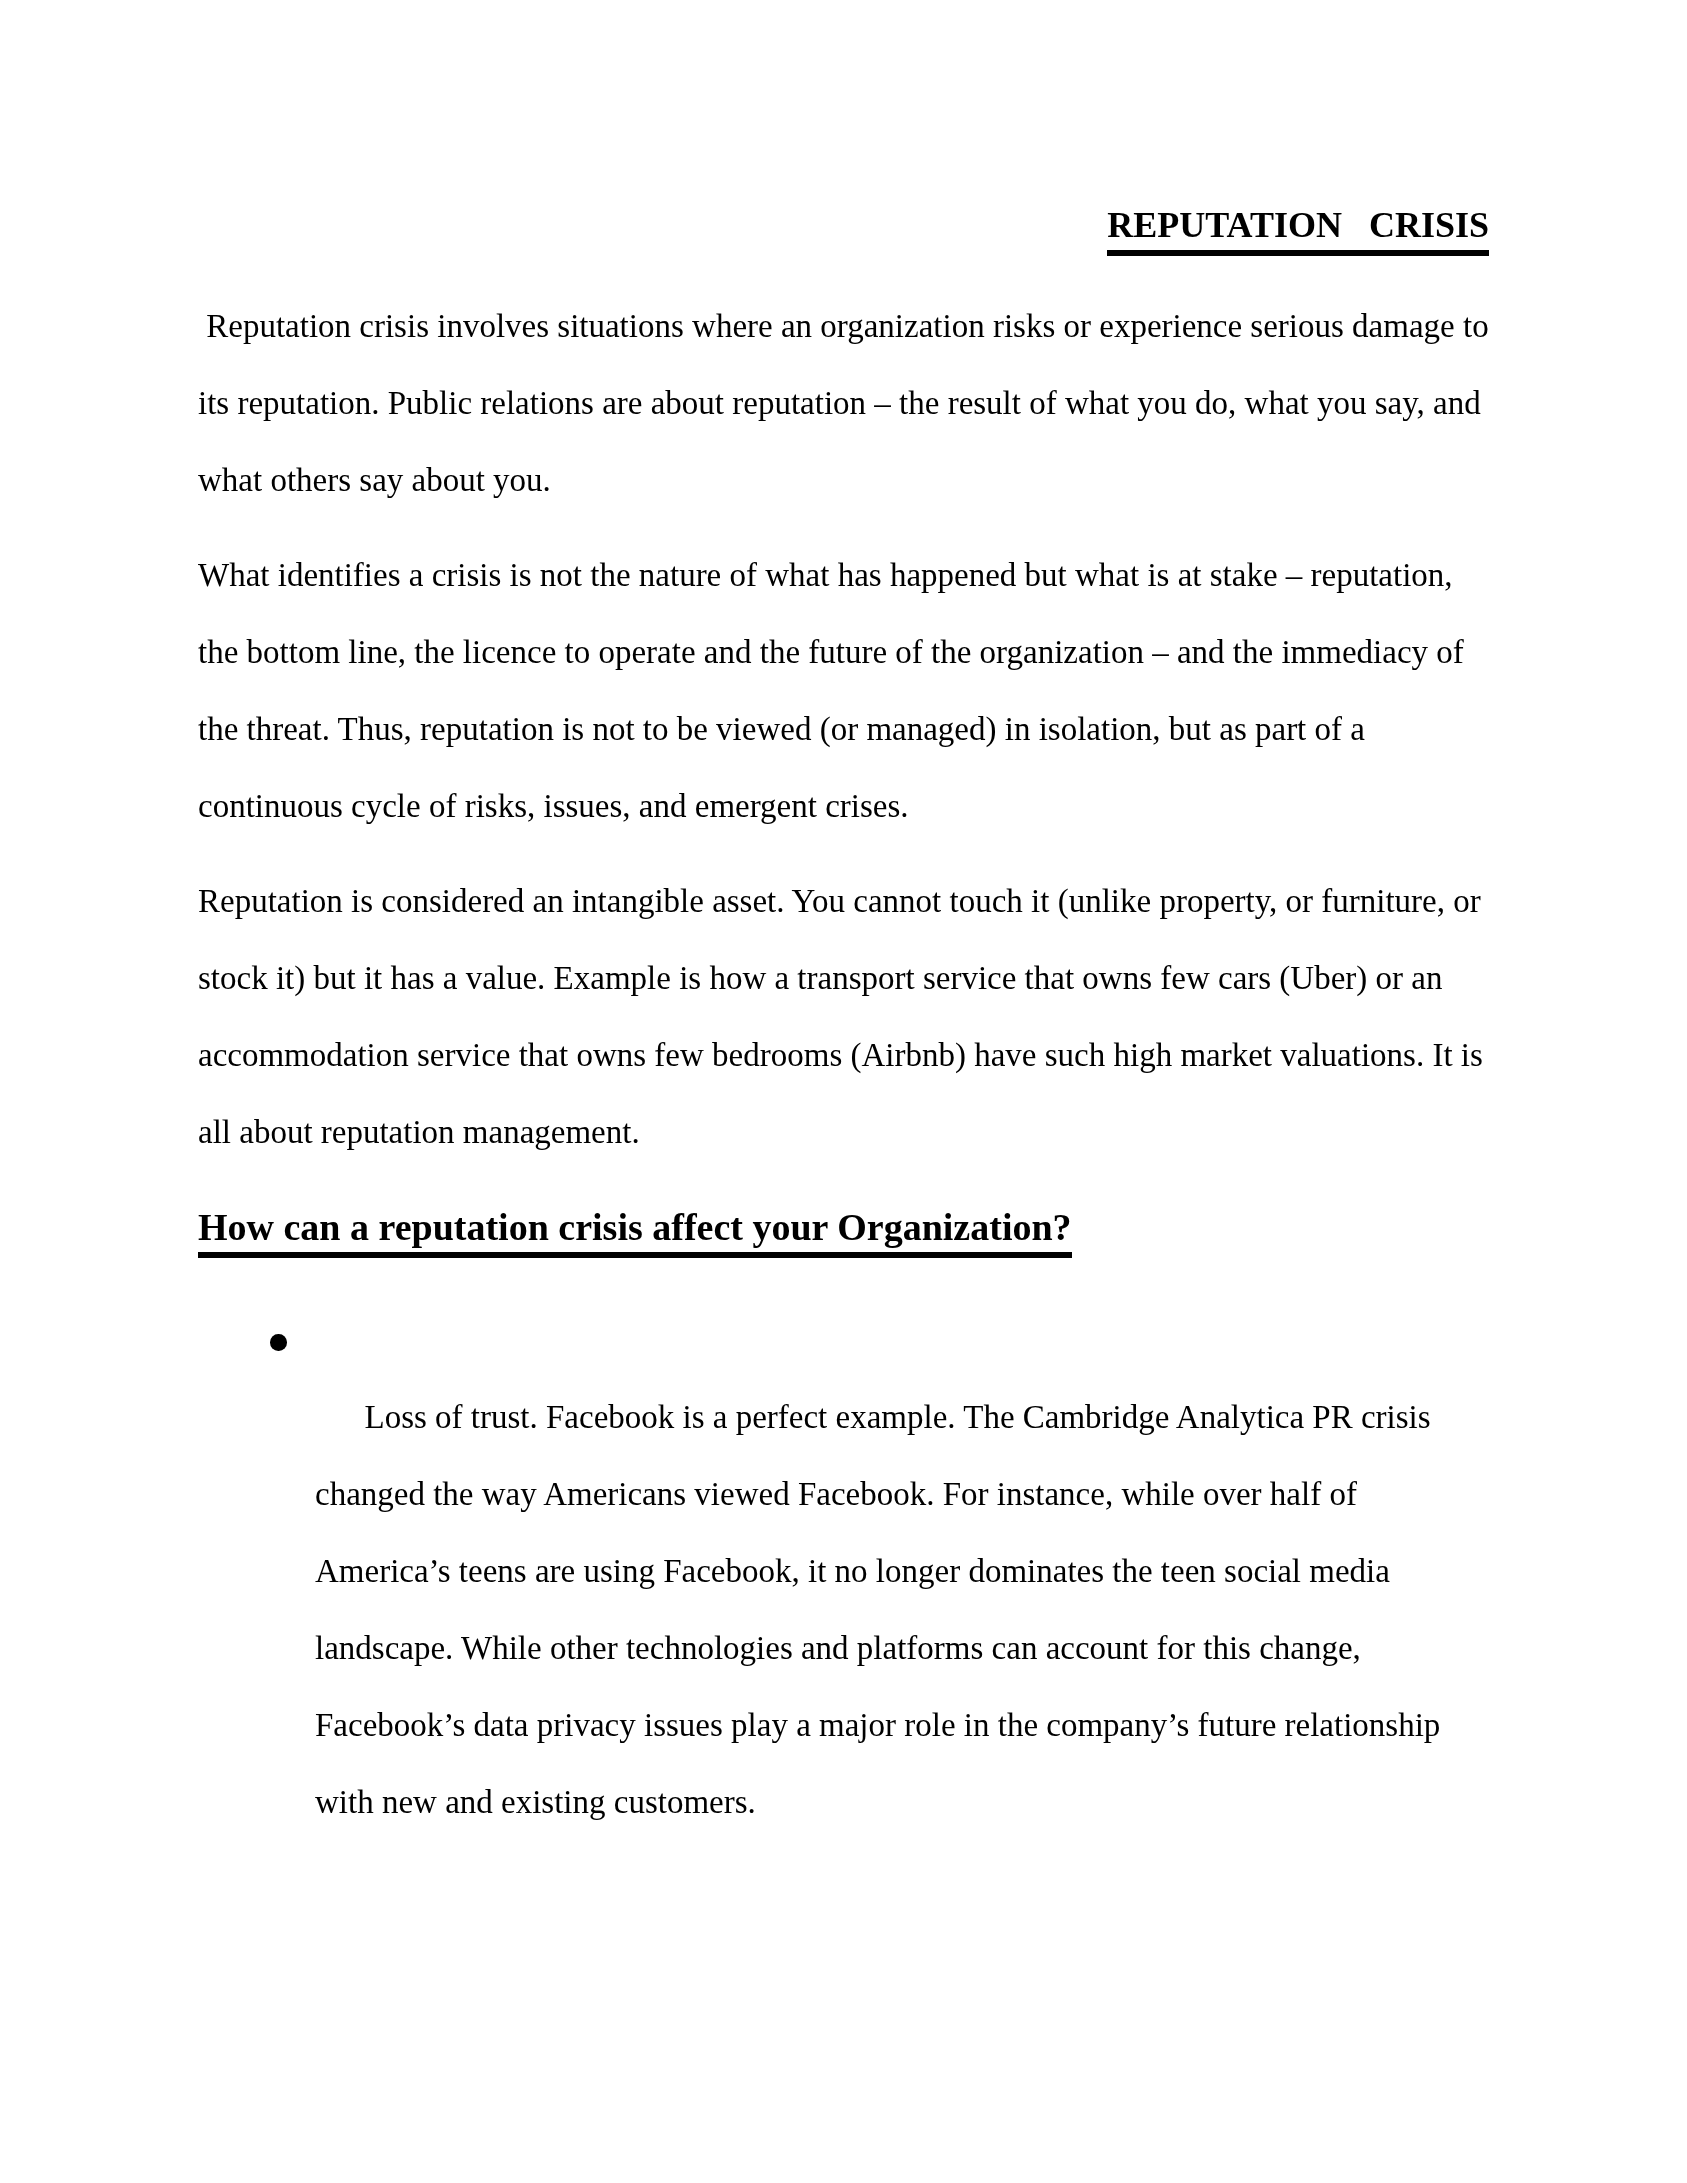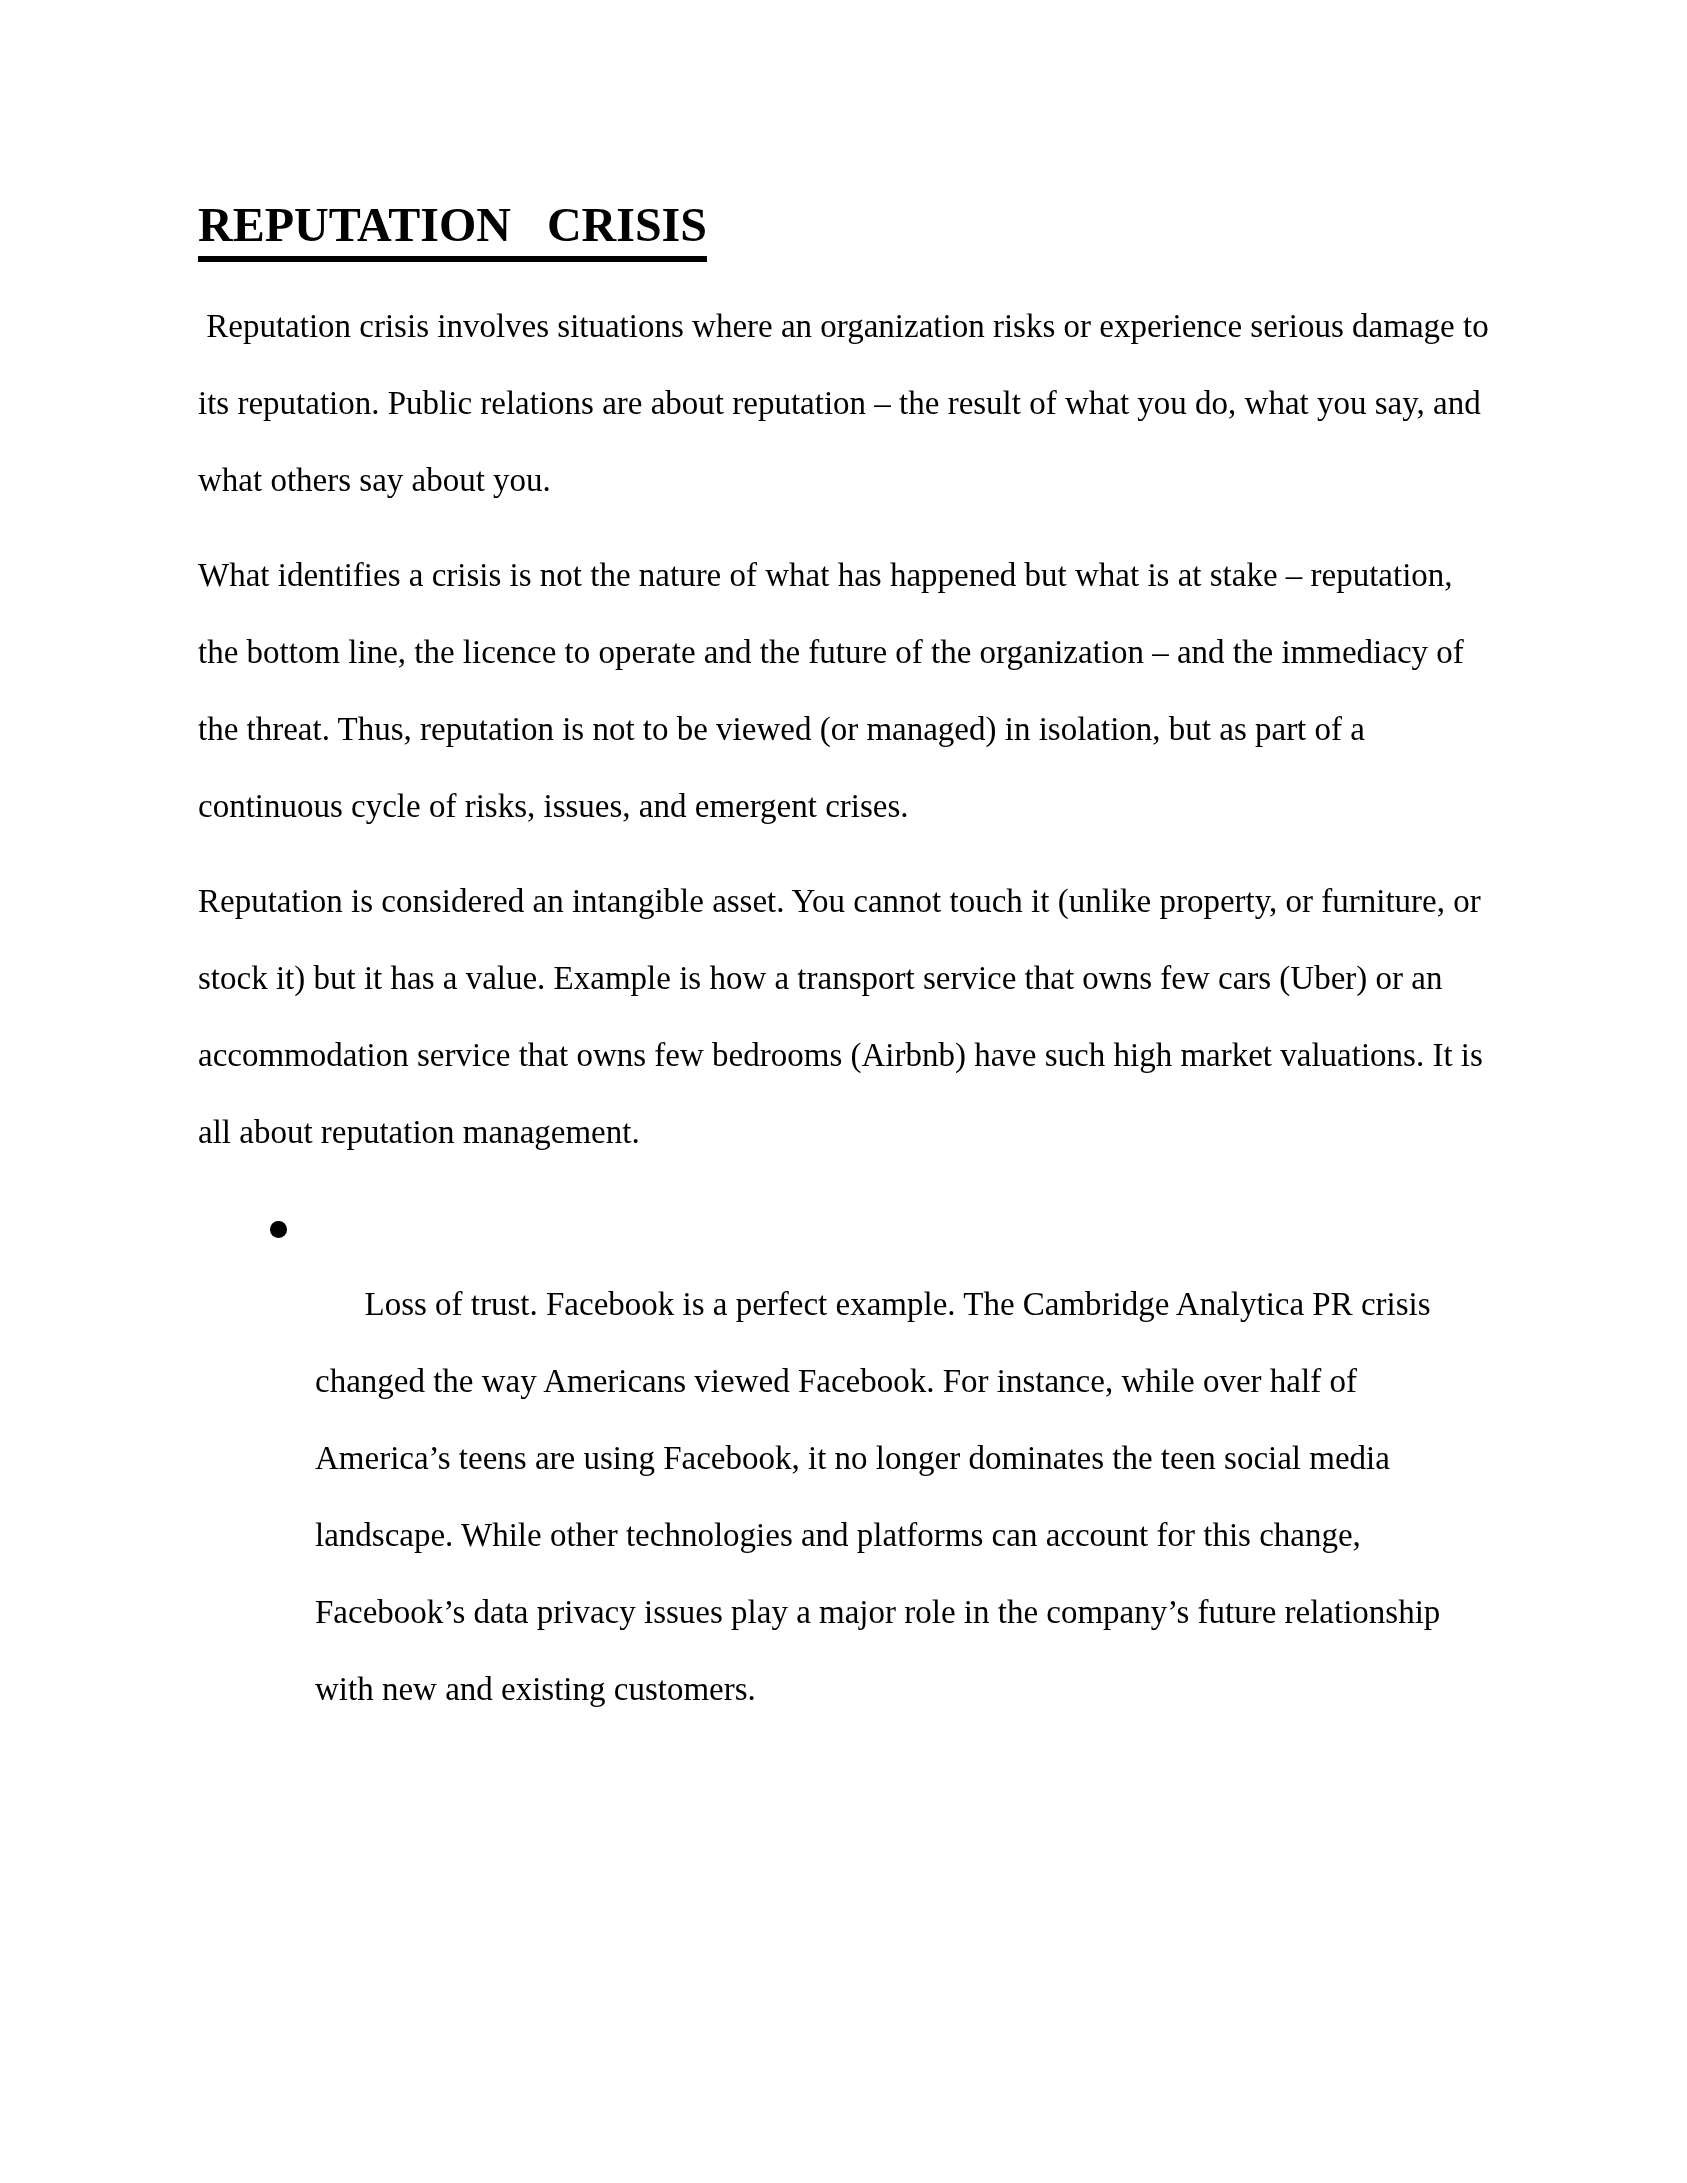--- a/index.html
+++ b/index.html
@@ -12,22 +12,22 @@
     width: 1687px;
     height: 2183px;
     background: #ffffff;
     color: #000000;
     font-family: "Liberation Serif", "DejaVu Serif", serif;
     box-sizing: border-box;
     padding: 195px 198px 0 198px;
     overflow: hidden;
   }
   .doc-title {
-    text-align: left;
-    font-size: 48px;
+    text-align: right;
+    font-size: 36px;
     font-weight: bold;
     line-height: 60px;
     margin: 0 0 33px 0;
     white-space: pre-wrap;
   }
   .doc-title .title-text {
     border-bottom: 6.6px solid #000000;
     padding-bottom: 5.3px;
   }
   .body-para {
@@ -76,20 +76,21 @@
 <div class="page">
 
   <h1 class="doc-title"><span class="title-text">REPUTATION   CRISIS</span></h1>
 
   <p class="body-para"> Reputation crisis involves situations where an organization risks or experience serious damage to its reputation. Public relations are about reputation – the result of what you do, what you say, and what others say about you.</p>
 
   <p class="body-para">What identifies a crisis is not the nature of what has happened but what is at stake – reputation, the bottom line, the licence to operate and the future of the organization – and the immediacy of the threat. Thus, reputation is not to be viewed (or managed) in isolation, but as part of a continuous cycle of risks, issues, and emergent crises.</p>
 
   <p class="body-para">Reputation is considered an intangible asset. You cannot touch it (unlike property, or furniture, or stock it) but it has a value. Example is how a transport service that owns few cars (Uber) or an accommodation service that owns few bedrooms (Airbnb) have such high market valuations. It is all about reputation management.</p>
 
+  <h2 class="doc-heading"><span class="heading-text">How can a reputation crisis affect your Organization?</span></h2>
 
 
   <ul class="bullet-list">
     <li class="bullet-item">
       <span class="bullet-marker"></span><span class="bullet-text">Loss of trust. Facebook is a perfect example. The Cambridge Analytica PR crisis changed the way Americans viewed Facebook. For instance, while over half of America’s teens are using Facebook, it no longer dominates the teen social media landscape. While other technologies and platforms can account for this change, Facebook’s data privacy issues play a major role in the company’s future relationship with new and existing customers.</span>
     </li>
   </ul>
 
 </div>
 

